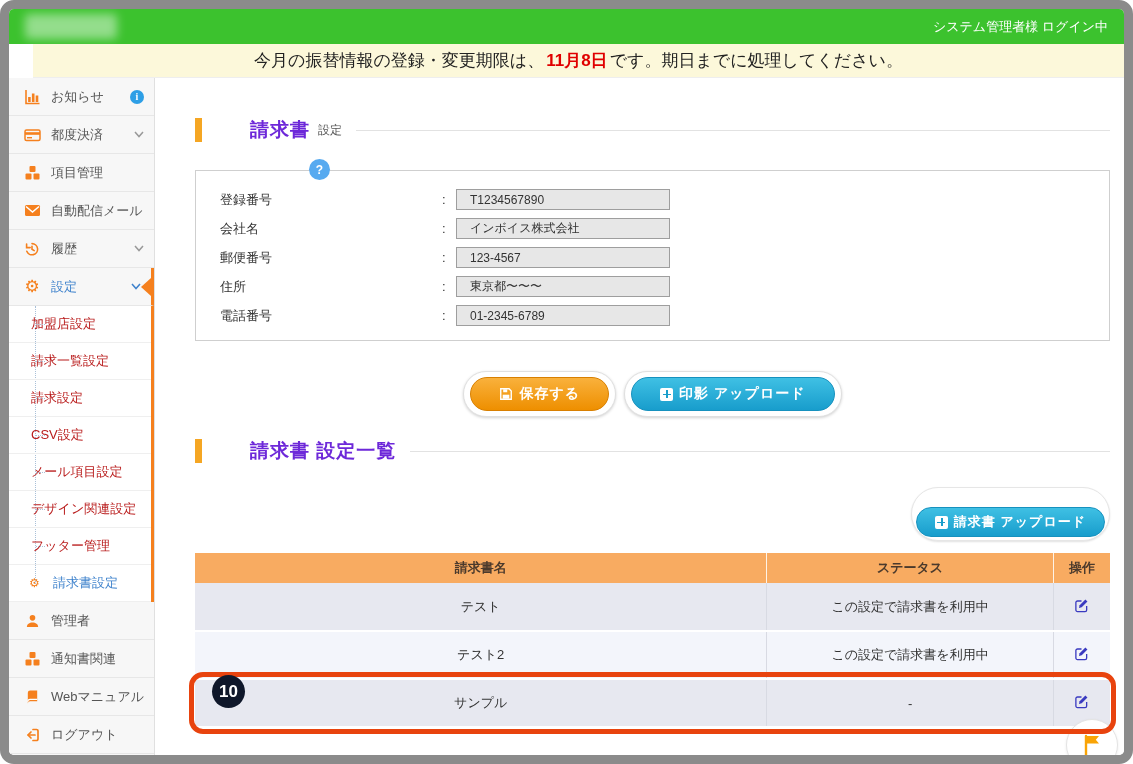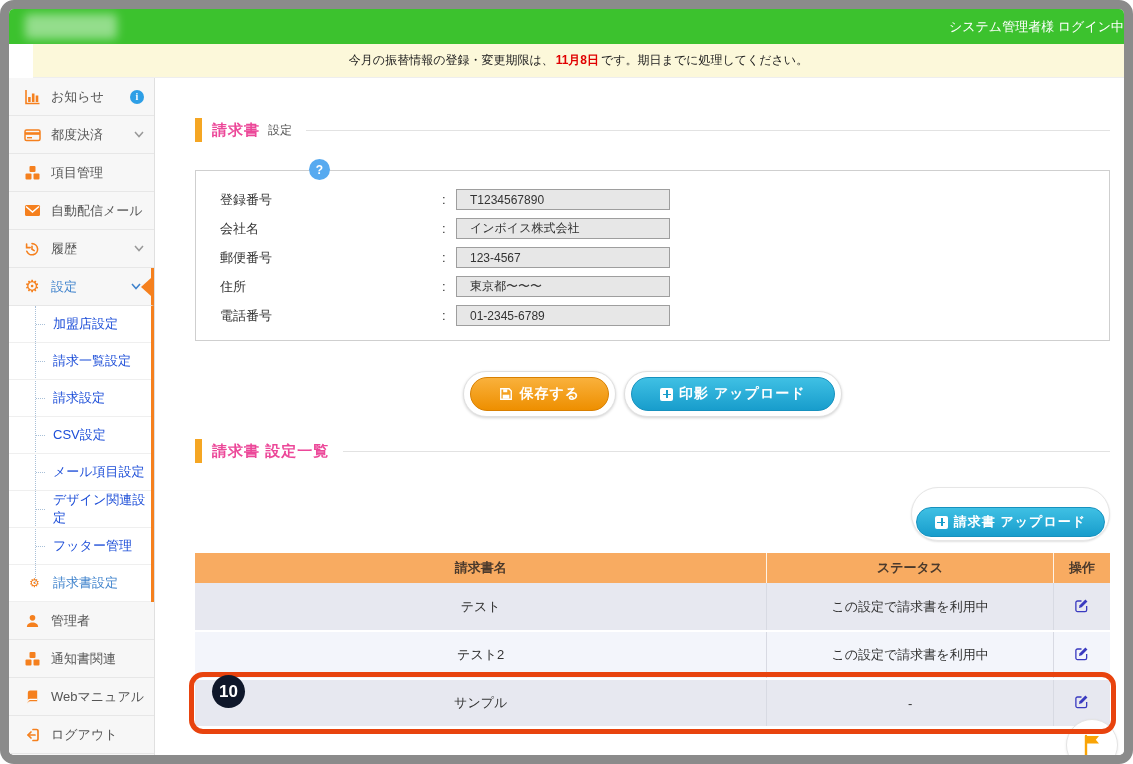--- a/index.html
+++ b/index.html
@@ -1,57 +1,57 @@
 <!DOCTYPE html>
 <html><head>
 <meta charset="utf-8">
 <style>
   * { margin:0; padding:0; box-sizing:border-box; }
   body { background:#fff; font-family:"Liberation Sans", sans-serif; }
   .frame { width:1133px; height:764px; border:9px solid #8b8b8b; border-radius:14px; overflow:hidden; background:#fff; }
 
   
-  .topbar { height:35px; background:#3cc22e; position:relative; display:flex; align-items:center; justify-content:flex-end; }
+  .topbar { height:35px; background:#3cc22e; position:relative; display:flex; align-items:center; justify-content:flex-end; padding-right:16px; }
   .logo-blur { position:absolute; left:16px; top:5px; width:92px; height:25px; background:rgba(255,255,255,.45); border-radius:4px; filter:blur(5px); }
   .user-status { color:#fff; font-size:13px; }
 
   
-  .notice { height:34px; background:#fcf8da; display:flex; align-items:center; justify-content:center; font-size:12px; color:#222; border-bottom:1px solid #eee;margin-left:24px; }
+  .notice { height:34px; background:#fcf8da; display:flex; align-items:center; justify-content:center; font-size:17px; color:#222; border-bottom:1px solid #eee;margin-left:24px; }
   .notice .deadline { color:#e00000; font-weight:bold; margin:0 2px; }
 
   .body { display:flex; height:677px; }
 
   
   .sidebar { width:146px; background:#f7f7f7; border-right:1px solid #e0e0e0; font-size:13px; color:#555; flex-shrink:0; }
   .sb-item { height:38px; display:flex; align-items:center; padding:0 10px 0 13px; border-bottom:1px solid #e7e7e7; position:relative; cursor:pointer; background:#f7f7f7; }
   .sb-item .ico { width:20px; margin-right:9px; color:#f5801e; display:flex; justify-content:center; align-items:center; flex-shrink:0; }
   .sb-item .lbl { flex:1; white-space:nowrap; }
   .sb-item .chev { margin-left:auto; color:#999; display:flex; }
   .sb-item.active-parent { color:#3e82cc; border-right:3px solid #f5801e; }
   .sb-item.active-parent .chev { color:#3e82cc; }
   .arrow-marker { position:absolute; right:0; top:50%; transform:translateY(-50%); width:0; height:0; border-top:9px solid transparent; border-bottom:9px solid transparent; border-right:10px solid #f5801e; }
   .gear-glyph { font-size:17px; line-height:1; color:#f5801e; }
   .info-badge { width:14px; height:14px; background:#2e9fe6; color:#fff; border-radius:50%; font-size:10px; font-weight:bold; display:inline-flex; align-items:center; justify-content:center; margin-left:6px; }
   .info-badge::after { content:"i"; font-family:"Liberation Serif", serif; }
 
   .submenu { background:#fff; border-right:3px solid #f5801e; position:relative; }
   .submenu::before { content:""; position:absolute; left:26px; top:0; bottom:18px; border-left:1px dotted #a9c0d8; }
-  .sm-item { height:37px; display:flex; align-items:center; padding-left:44px; border-bottom:1px solid #efefef; position:relative; cursor:pointer; color:#1d4ed8; }
+  .sm-item { height:37px; display:flex; align-items:center; padding-left:22px; border-bottom:1px solid #efefef; position:relative; cursor:pointer; color:#b91c1c; }
   .sm-item::before { content:""; position:absolute; left:27px; top:50%; width:9px; border-top:1px dotted #a9c0d8; }
   .sm-item.active { color:#3e82cc; padding-left:44px; }
   .sm-item.active .mini-gear { position:absolute; left:20px; font-size:12px; color:#f5801e; }
   .sm-item.active::before { display:none; }
 
   
   .main { flex:1; background:#fff; position:relative; overflow:hidden; }
   .content { padding:40px 14px 0 40px; }
 
   .sec-head { display:flex; align-items:center; height:24px; }
   .sec-bar { width:7px; height:24px; background:#f5a623; margin-right:10px; }
-  .sec-title { font-size:15px; font-weight:bold; color:#ec4899; letter-spacing:1px; }
+  .sec-title { font-size:19px; font-weight:bold; color:#6d28d9; letter-spacing:1px;margin-left:38px; }
   .sec-sub { font-size:12px; color:#555; margin-left:8px; }
   .sec-line { flex:1; border-top:1px solid #e2e2e2; margin-left:14px; }
 
   .form-wrap { position:relative; margin-top:28px; }
   .help-icon { position:absolute; top:-11px; left:114px; width:21px; height:21px; border-radius:50%; background:#57aaf0; color:#fff; font-size:12px; font-weight:bold; display:flex; align-items:center; justify-content:center; cursor:pointer; z-index:2; }
   .help-icon::after { content:"?"; }
   .form-box { border:1px solid #cfcfcf; padding:18px 24px 14px; background:#fff; }
   .f-row { display:flex; align-items:center; height:21px; margin-bottom:8px; }
   .f-label { flex:0 0 222px; font-size:13px; color:#333; }
   .f-colon { width:14px; font-size:13px; color:#333; }

